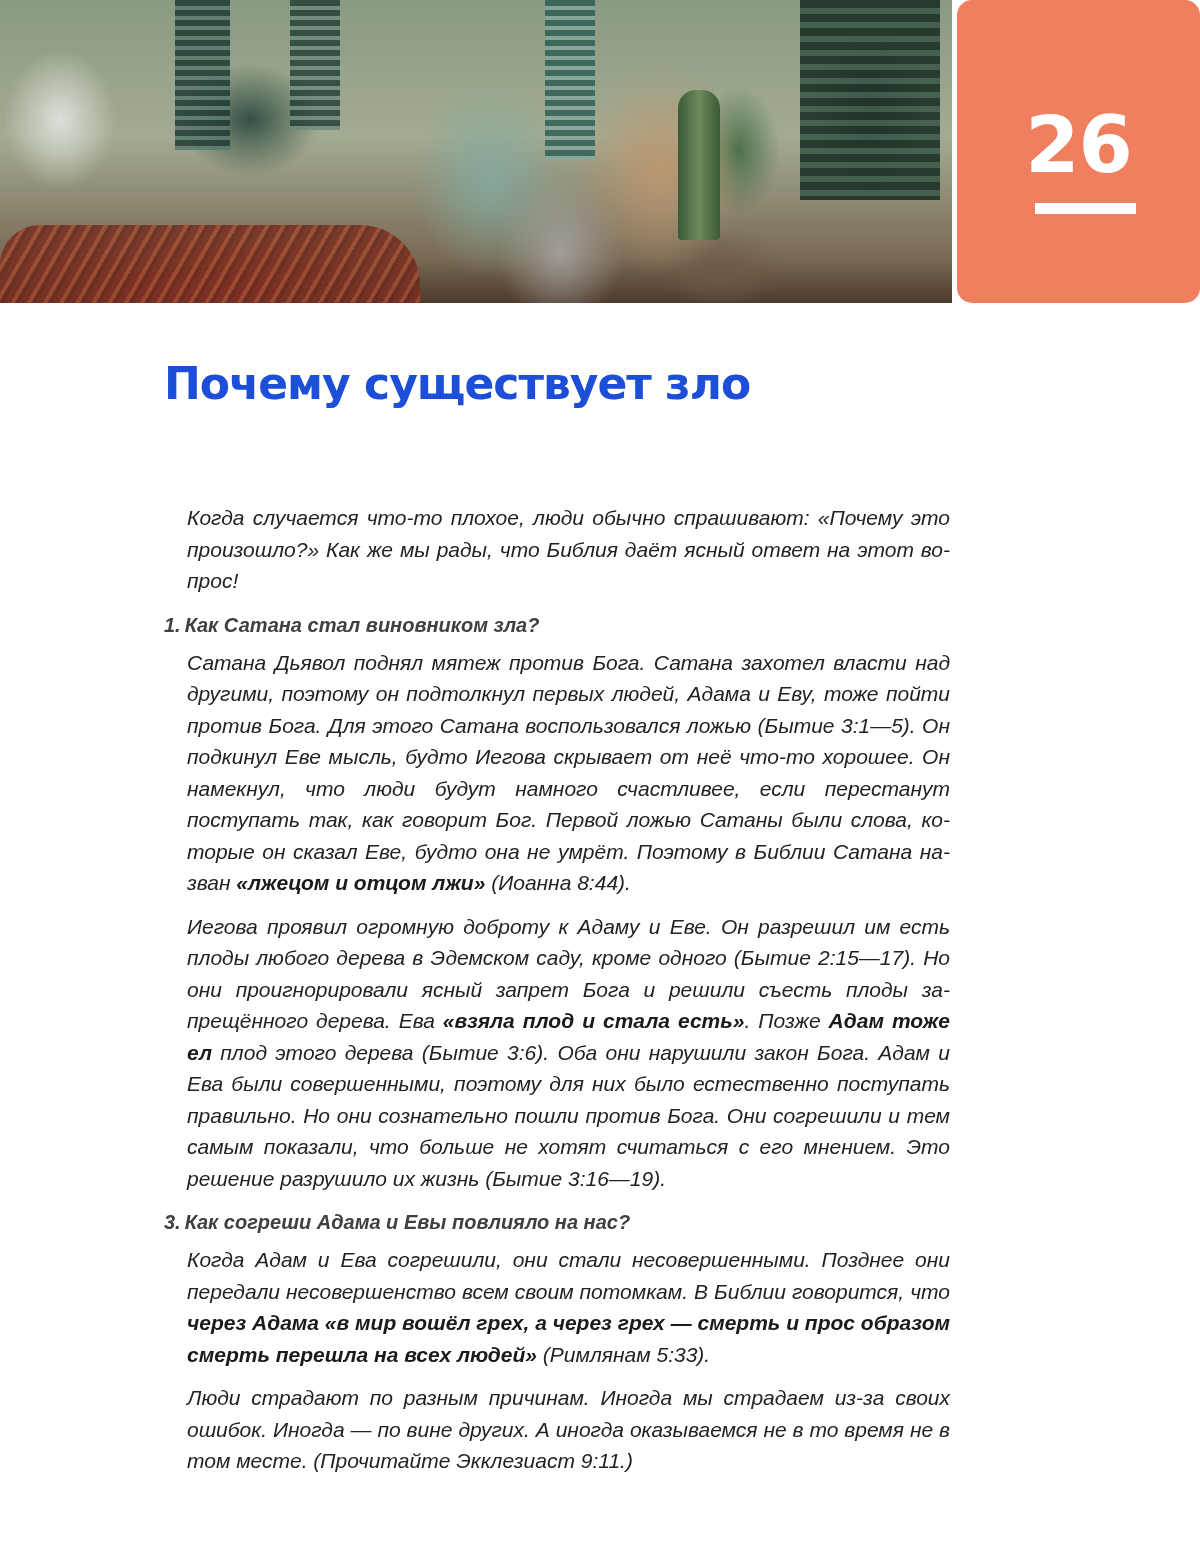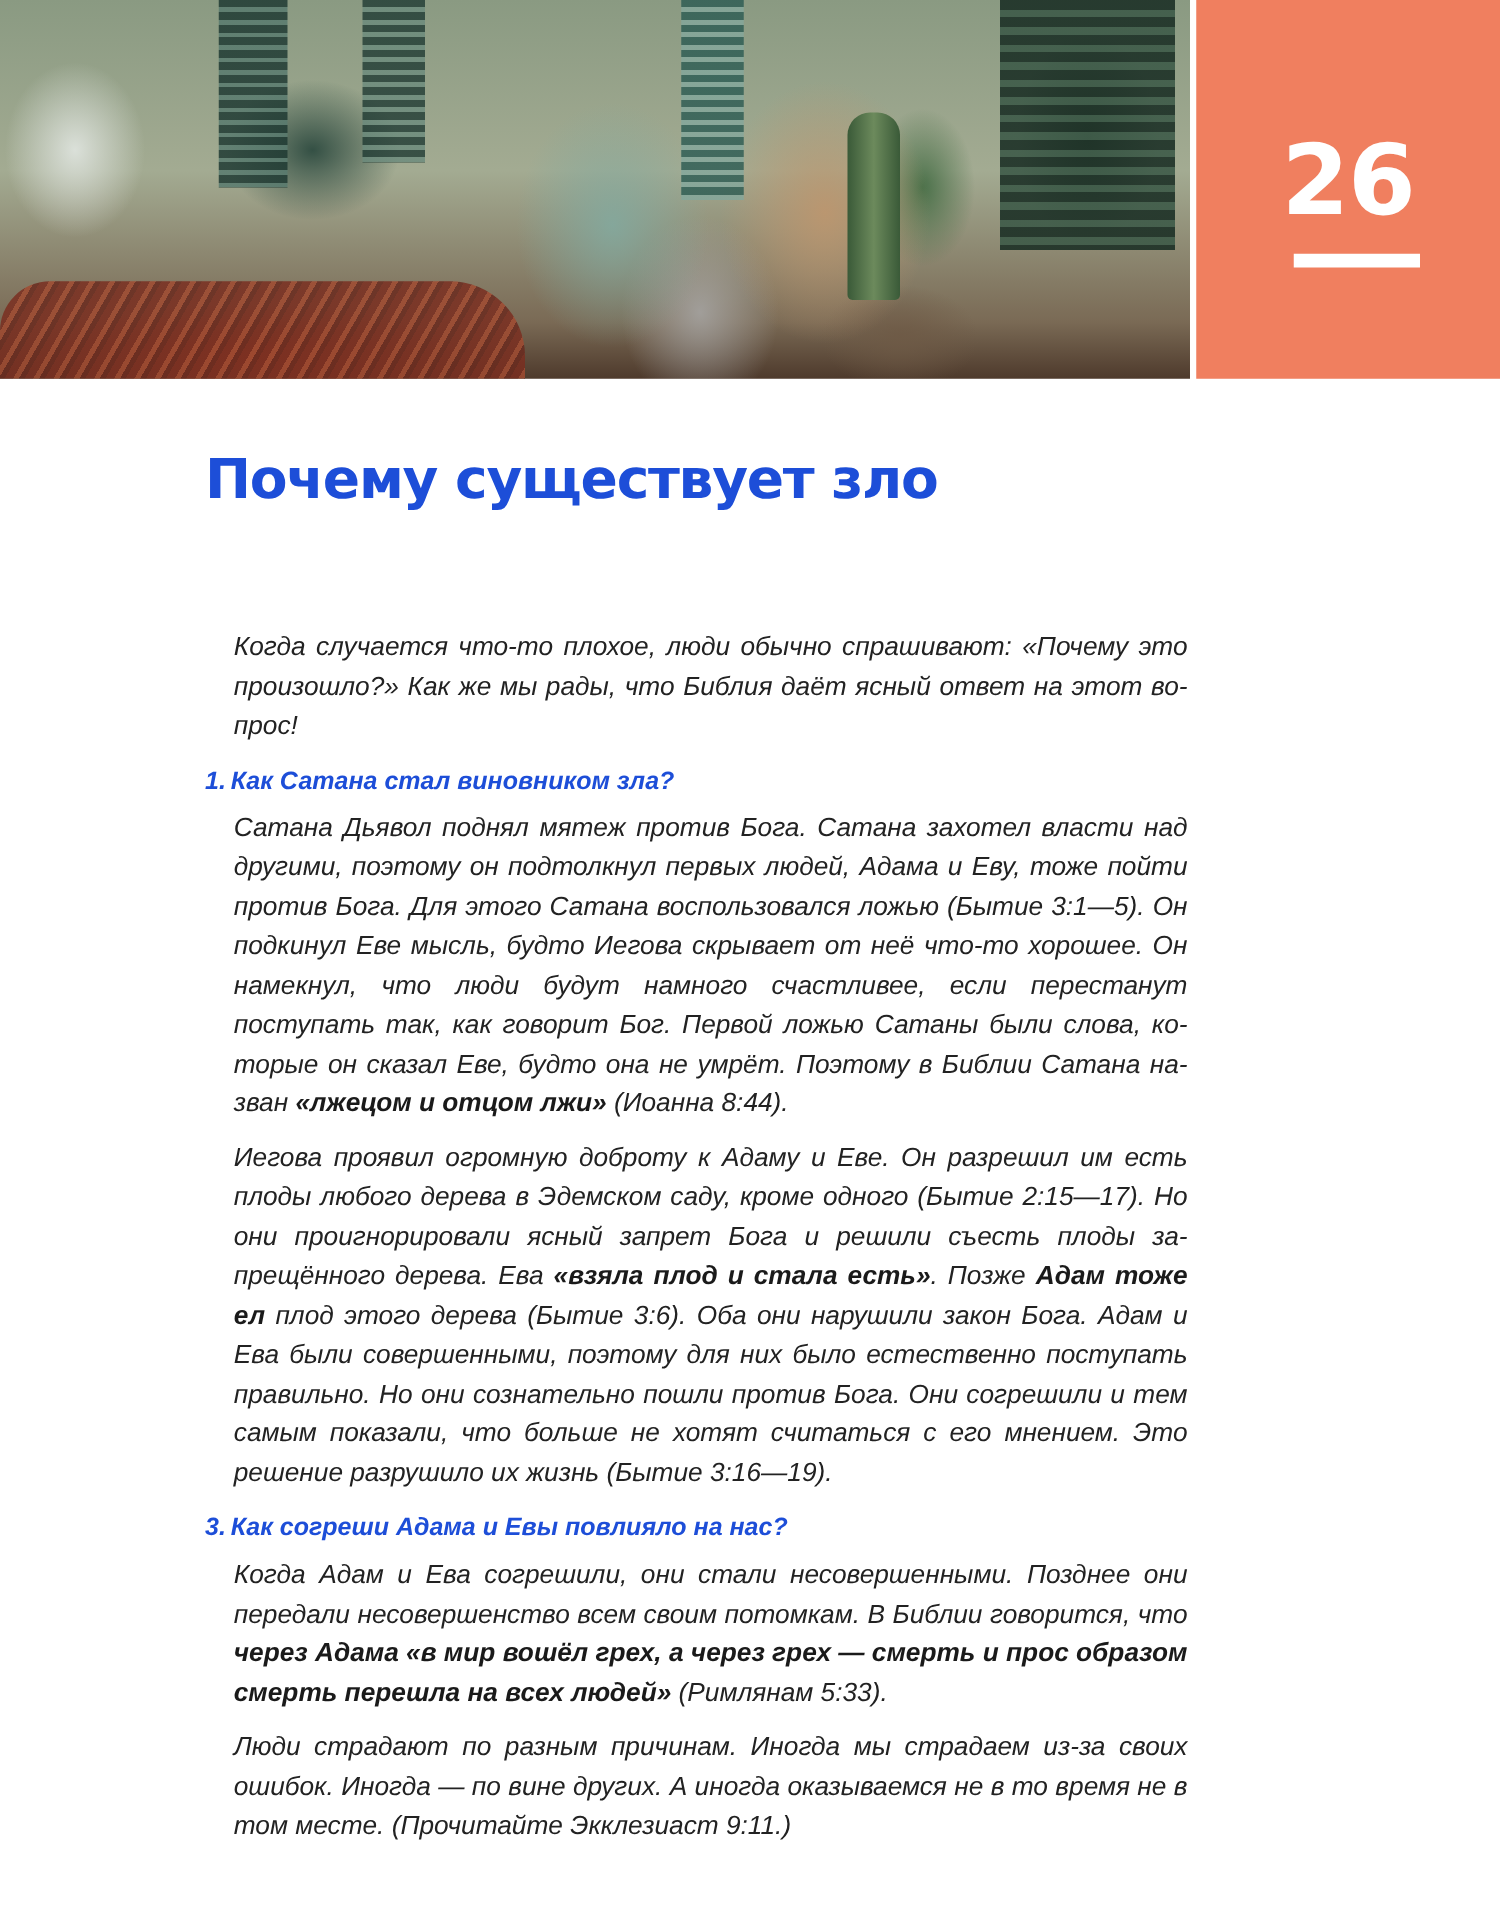--- a/index.html
+++ b/index.html
@@ -32,20 +32,21 @@
     .photo .tank { position: absolute; left: 678px; top: 90px; width: 42px; height: 150px;
       background: linear-gradient(90deg, #3a5a38, #6c8a5c, #3a5a38); border-radius: 18px 18px 4px 4px; }
     .photo .blanket { position: absolute; left: 0; top: 225px; width: 420px; height: 78px;
       background: repeating-linear-gradient(120deg, #7a2e20 0 6px, #a04a30 6px 10px, #6a2a1e 10px 14px);
       opacity: 0.85; border-radius: 40px 60px 0 0; }
 
     
     .chapter-box {
       position: absolute; left: 957px; top: 0; width: 243px; height: 303px;
       background: #f07f5f;
+      border-radius: 15px;
     }
     .chapter-number {
       position: absolute; left: 0; right: 0; top: 100px; text-align: center;
       color: #ffffff; font-weight: bold; font-size: 78px; line-height: 90px;
       font-family: "DejaVu Sans", sans-serif; letter-spacing: -1px;
     }
     .chapter-underline {
       position: absolute; left: 78px; top: 203px; width: 101px; height: 11px; background: #ffffff;
     }
 
@@ -57,21 +58,21 @@
       margin: 0;
     }
 
     
     .content {
       position: absolute; left: 164px; top: 502px; width: 786px;
       font-size: 21px; line-height: 31.5px; color: #222222; font-style: italic;
     }
     .para { margin: 0 0 12px 23px; text-align: justify; hyphens: manual; }
     .question {
-      margin: 14px 0 8px 0; color: #1d4ed8; font-weight: bold; font-size: 20px; line-height: 28px;
+      margin: 14px 0 8px 0; color: #404040; font-weight: bold; font-size: 20px; line-height: 28px;
     }
     .question .num { margin-right: 4px; }
     b { font-weight: bold; color: #1a1a1a; }
   </style>
 </head>
 <body>
 
 <div class="photo" title="Family comforting a sick boy in a hospital ward">
   <div class="window-left"></div>
   <div class="window-mid"></div>

